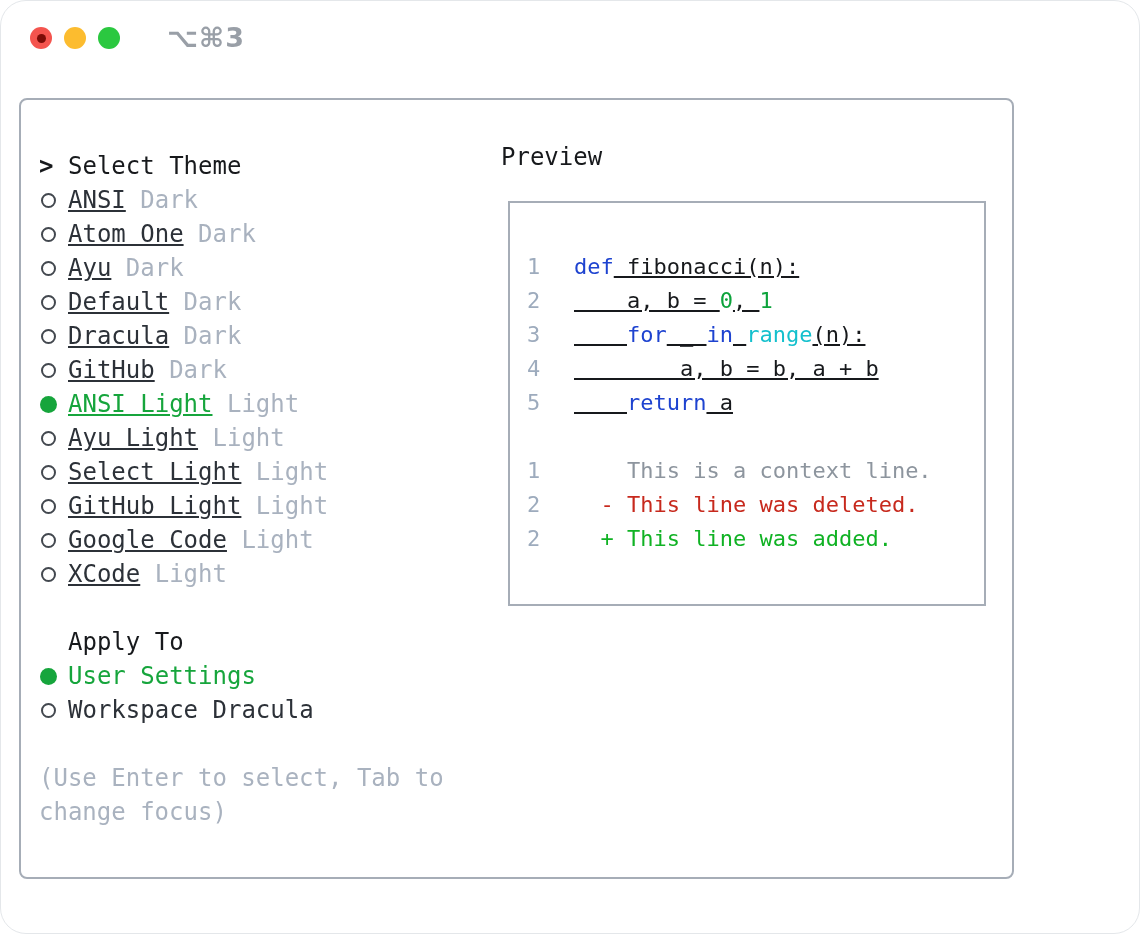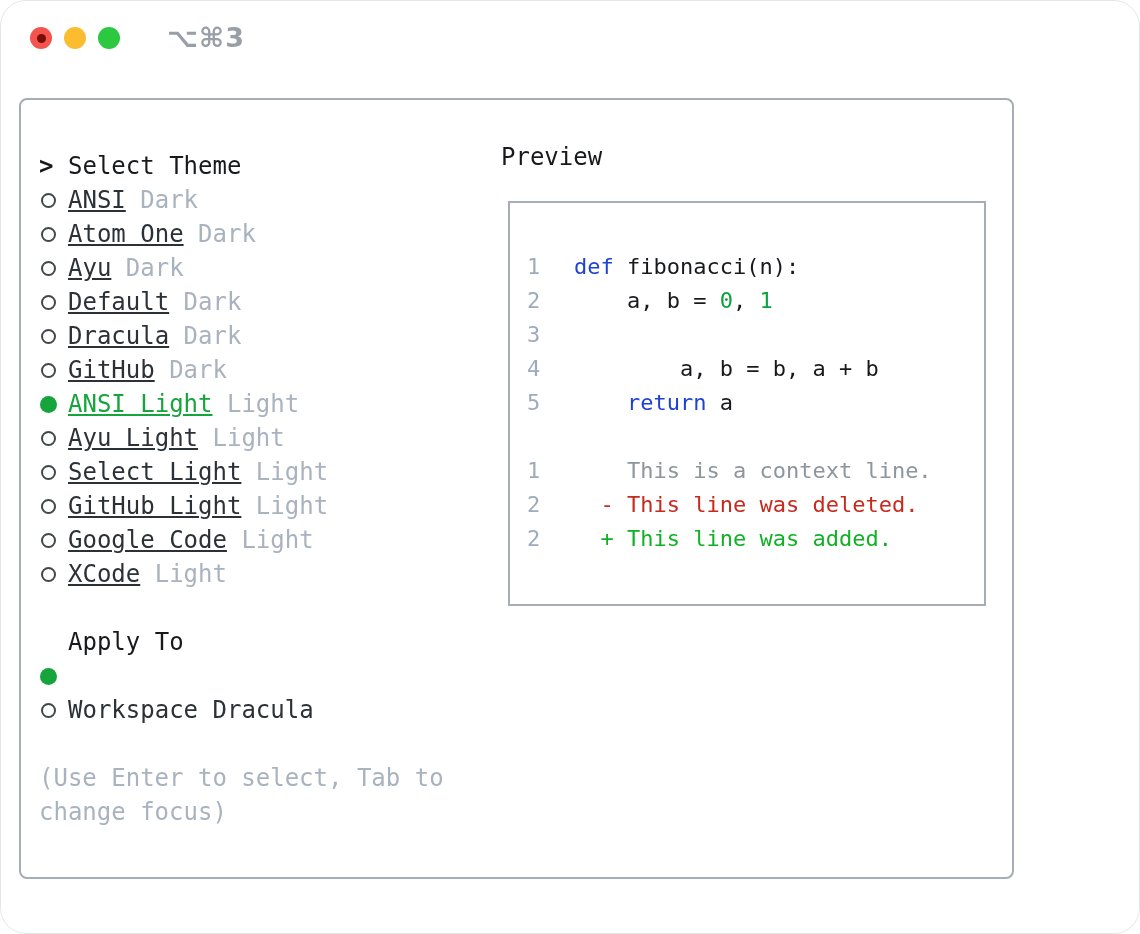--- a/index.html
+++ b/index.html
@@ -36,21 +36,21 @@
   .item{cursor:pointer;}
   .spacer{height:34px;}
   .help{font-size:24px;line-height:34px;color:var(--muted_gray);white-space:pre;}
   
   .right-title{position:absolute;left:480px;top:40px;height:34px;display:flex;align-items:center;font-size:24px;}
   .preview-box{position:absolute;left:487px;top:101px;width:474px;height:401px;border:2px solid var(--panel_border);background:#fff;box-sizing:content-box;}
   .code{padding:46px 0 0 17px;}
   .cline{display:flex;align-items:center;height:34px;font-size:22px;white-space:pre;}
   .gutter{width:47px;flex:none;color:var(--line_number_gray);}
   .lbody{white-space:pre;}
-  .seg-plain{color:var(--text_dark);}
+  .seg-plain{color:var(--text_dark);text-decoration:underline;}
   .seg-kw{color:var(--keyword_blue);}
   .seg-builtin{color:var(--builtin_cyan);}
   .seg-num{color:var(--number_green);}
   .seg-ctx{color:var(--context_gray);}
   .seg-del{color:var(--deleted_red);}
   .seg-add{color:var(--added_green);}
 </style>
 </head>
 <body>
 
@@ -89,39 +89,39 @@
         </div>
 
       <div class="spacer"></div>
 
       <div class="row">
         <span class="cell"></span>
         <span class="bold">Apply To</span>
       </div>
 
       <div id="apply-list">
-          <div class="row item selected"><span class="cell"><span class="dot sel"></span></span></div>
+          <div class="row item selected"><span class="cell"><span class="dot sel"></span></span><span class="lbl">User Settings</span></div>
           <div class="row item"><span class="cell"><span class="dot"></span></span><span class="lbl">Workspace Dracula</span></div>
         </div>
 
       <div class="spacer"></div>
 
       <div class="help">(Use Enter to select, Tab to</div>
       <div class="help">change focus)</div>
     </div>
 
     <div class="right-title">
       <span class="bold">Preview</span>
     </div>
 
     <div class="preview-box">
       <div class="code" id="preview-code">
           <div class="cline"><span class="gutter">1</span><span class="lbody"><span class="seg-kw">def</span><span class="seg-plain"> fibonacci(n):</span></span></div>
           <div class="cline"><span class="gutter">2</span><span class="lbody"><span class="seg-plain">    a, b = </span><span class="seg-num">0</span><span class="seg-plain">, </span><span class="seg-num">1</span></span></div>
-          <div class="cline"><span class="gutter">3</span></div>
+          <div class="cline"><span class="gutter">3</span><span class="lbody"><span class="seg-plain">    </span><span class="seg-kw">for</span><span class="seg-plain"> _ </span><span class="seg-kw">in</span><span class="seg-plain"> </span><span class="seg-builtin">range</span><span class="seg-plain">(n):</span></span></div>
           <div class="cline"><span class="gutter">4</span><span class="lbody"><span class="seg-plain">        a, b = b, a + b</span></span></div>
           <div class="cline"><span class="gutter">5</span><span class="lbody"><span class="seg-plain">    </span><span class="seg-kw">return</span><span class="seg-plain"> a</span></span></div>
           <div class="cline"><span class="gutter"></span><span class="lbody"></span></div>
           <div class="cline"><span class="gutter">1</span><span class="lbody"><span class="seg-ctx">    This is a context line.</span></span></div>
           <div class="cline"><span class="gutter">2</span><span class="lbody"><span class="seg-del">  - This line was deleted.</span></span></div>
           <div class="cline"><span class="gutter">2</span><span class="lbody"><span class="seg-add">  + This line was added.</span></span></div>
         </div>
     </div>
 
   </div>

